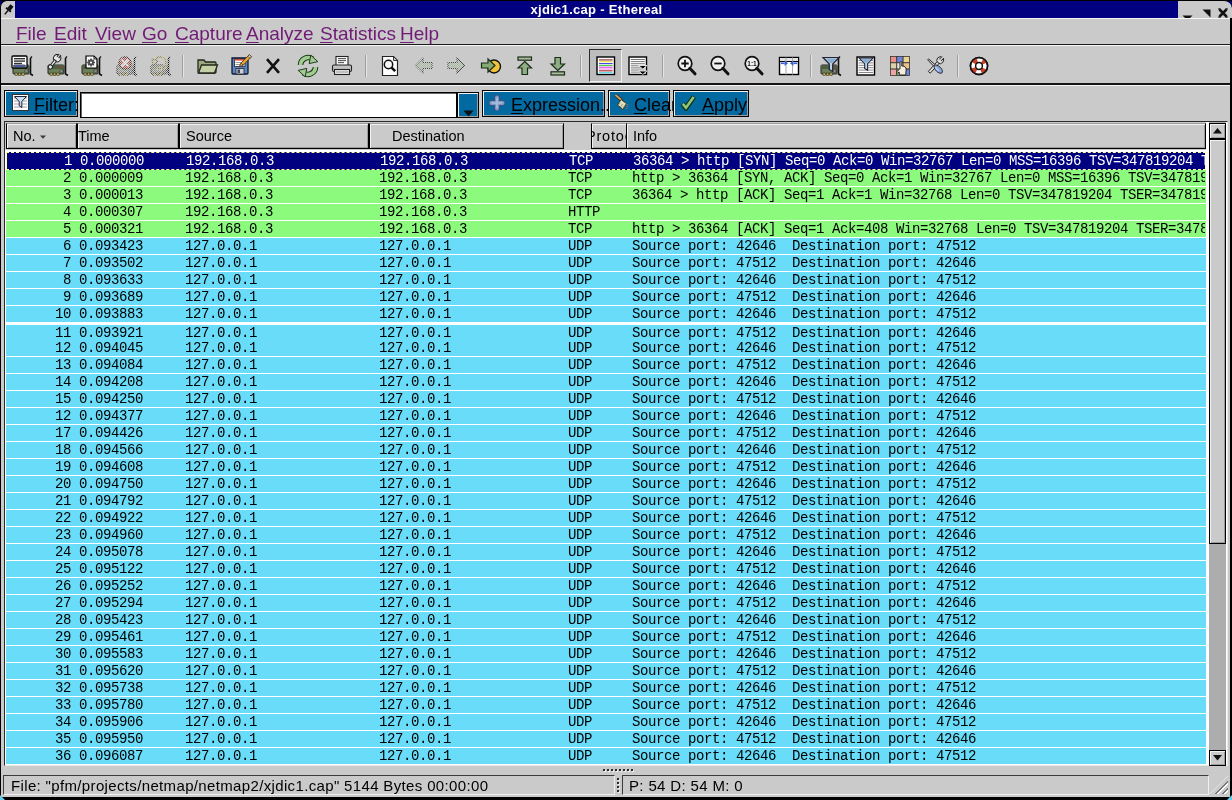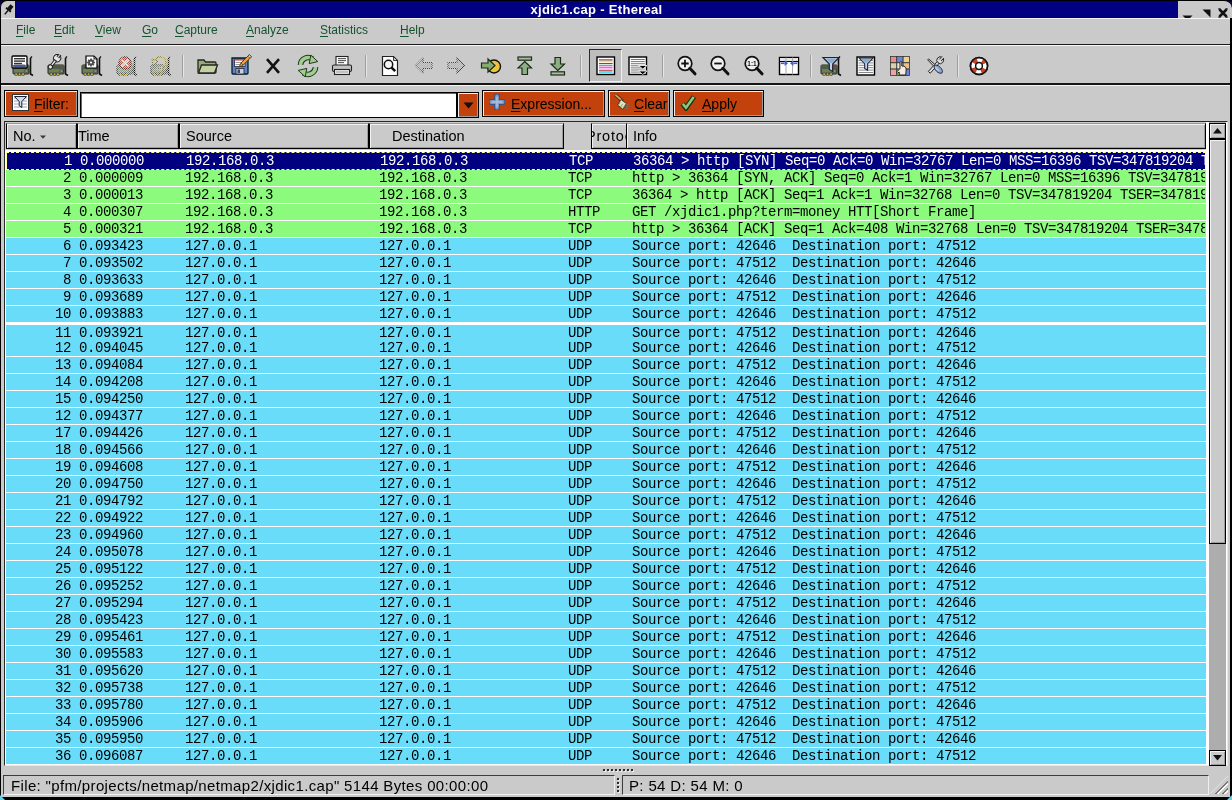--- a/index.html
+++ b/index.html
@@ -10,34 +10,34 @@
 #title { position:absolute; left:15px; top:2px; width:1163px; text-align:center; color:#fff; font-weight:bold; font-size:13px; letter-spacing:0.3px; }
 #pinbtn { position:absolute; left:0; top:0; width:15px; height:18px; background:#cacaca; border-radius:7px 0 0 0; border-top:1px solid #000; border-left:1px solid #000; }
 #ctrls { position:absolute; left:1178px; top:0; width:54px; height:18px; background:#cacaca; border-radius:0 8px 0 0; border-top:1px solid #000; }
 #winL { position:absolute; left:0; top:18px; width:1px; height:779px; background:#000; }
 #winR { position:absolute; left:1230px; top:18px; width:2px; height:779px; background:#000; }
 #winB { position:absolute; left:0; top:797px; width:1232px; height:3px; background:#000; }
 
 
 #menubar { position:absolute; left:1px; top:18px; width:1229px; height:27px; background:#cacaca;
   border-top:1px solid #f4f4f4; border-bottom:1px solid #1a1a1a; }
-.mi { position:absolute; top:5px; font-size:12px; color:#14532d; }
+.mi { position:absolute; top:5px; font-size:19px; color:#701a75; }
 u { text-decoration:underline; text-underline-offset:2px; text-decoration-thickness:1px; }
 #toolbar { position:absolute; left:1px; top:45px; width:1229px; height:40px; background:#cacaca;
   border-top:1px solid #f6f6f6; border-bottom:2px solid #141414; }
 .ticon { position:absolute; top:8px; width:24px; height:24px; }
 .tsep { position:absolute; top:9px; width:2px; height:22px; background:linear-gradient(90deg,#9e9e9e 50%,#e6e6e6 50%); }
 .tbtn.pressed { position:absolute; top:3px; width:33px; height:33px; background:#bdbdbd;
   border-top:1px solid #2a2a2a; border-left:1px solid #2a2a2a; border-bottom:1px solid #f0f0f0; border-right:1px solid #f0f0f0; }
 #filterbar { position:absolute; left:1px; top:85px; width:1229px; height:36px; background:#cacaca; border-top:1px solid #f6f6f6; }
 
 
-.gbtn { position:absolute; background:#c2410c; border:1px solid #000;
+.gbtn { position:absolute; background:#0369a1; border:1px solid #000;
   box-shadow:inset 1px 1px 0 #f2f2f2, inset -1px -1px 0 #9c9c9c;
-  font-size:14px; color:#000; display:flex; align-items:center; }
+  font-size:18px; color:#000; display:flex; align-items:flex-end; }
 
 #fentry { position:absolute; left:80px; top:92px; width:377px; height:26px; background:#fff;
   border:1px solid #000; box-shadow:inset 1px 1px 0 #666; }
 #fdrop  { left:457px; top:92px; width:22px; height:26px; justify-content:center; }
 
 
 #listframe { position:absolute; left:4px; top:121px; width:1224px; height:645px;
   border:1px solid #2a2a2a; border-bottom:1px solid #e8e8e8; border-right:1px solid #e8e8e8; background:#fff; }
 #listclip { position:absolute; left:5px; top:122px; width:1201px; height:643px; overflow:hidden; background:#fff; }
 .hbtn { position:absolute; top:1px; height:26px; background:#cacaca; border:1px solid #000; border-top:1px solid #9a9a9a;
@@ -415,21 +415,21 @@
 <div class="gbtn" style="left:608px;top:90px;width:62px;height:27px">
   <span style="margin-left:4px;margin-right:3px"><svg width="18" height="18" viewBox="0 0 18 18" style="">
         <line x1="2.5" y1="2" x2="9.5" y2="8" stroke="#33251a" stroke-width="3.4"></line>
         <line x1="2.5" y1="2" x2="9.5" y2="8" stroke="#c9a36a" stroke-width="1.8"></line>
         <polygon points="8,6.5 13.5,10.5 10,16.5 4.5,12" fill="#dfe0bd" stroke="#3a3a2a" stroke-width="1"></polygon>
         <path d="M7 9.5 l-1.5 2.5 M9.5 11 l-1.8 3 M11.5 12.5 l-1.6 2.8" stroke="#8a8a6a" stroke-width="0.8"></path>
         <path d="M13.5 11.5 h2 M13 13.5 h2.5 M12.5 15.5 h2" stroke="#777" stroke-width="0.9"></path>
       </svg></span>
   <span><u>C</u>lear</span>
   </div>
-<div class="gbtn" style="left:673px;top:90px;width:91px;height:27px">
+<div class="gbtn" style="left:673px;top:90px;width:76px;height:27px">
   <span style="margin-left:6px;margin-right:5px"><svg width="17" height="17" viewBox="0 0 17 17" style="">
         <path d="M2.6 9.8 L6 14 L14 2.6" fill="none" stroke="#143314" stroke-width="5"></path>
         <path d="M2.9 9.9 L6 13.7 L13.7 2.9" fill="none" stroke="#8fc87a" stroke-width="2.6"></path>
       </svg></span>
   <span><u>A</u>pply</span>
   </div>
 
 <div id="listframe"></div>
 <div id="listclip">
 <div style="position:absolute;left:0;top:0;width:1201px;height:28px;background:#cacaca"></div>
@@ -478,21 +478,20 @@
       <span class="cd">192.168.0.3</span>
       <span class="cp">TCP</span>
       <span class="ci">36364 &gt; http [ACK] Seq=1 Ack=1 Win=32768 Len=0 TSV=347819204 TSER=347819204</span>
     </div>
 <div class="row grn" style="top:82px">
       <span class="cno">4</span>
       <span class="ct">0.000307</span>
       <span class="cs">192.168.0.3</span>
       <span class="cd">192.168.0.3</span>
       <span class="cp">HTTP</span>
-      <span class="ci">GET /xjdic1.php?term=money HTT[Short Frame]</span>
     </div>
 <div class="row grn" style="top:99px">
       <span class="cno">5</span>
       <span class="ct">0.000321</span>
       <span class="cs">192.168.0.3</span>
       <span class="cd">192.168.0.3</span>
       <span class="cp">TCP</span>
       <span class="ci">http &gt; 36364 [ACK] Seq=1 Ack=408 Win=32768 Len=0 TSV=347819204 TSER=347819204</span>
     </div>
 <div class="row blu" style="top:116px">

